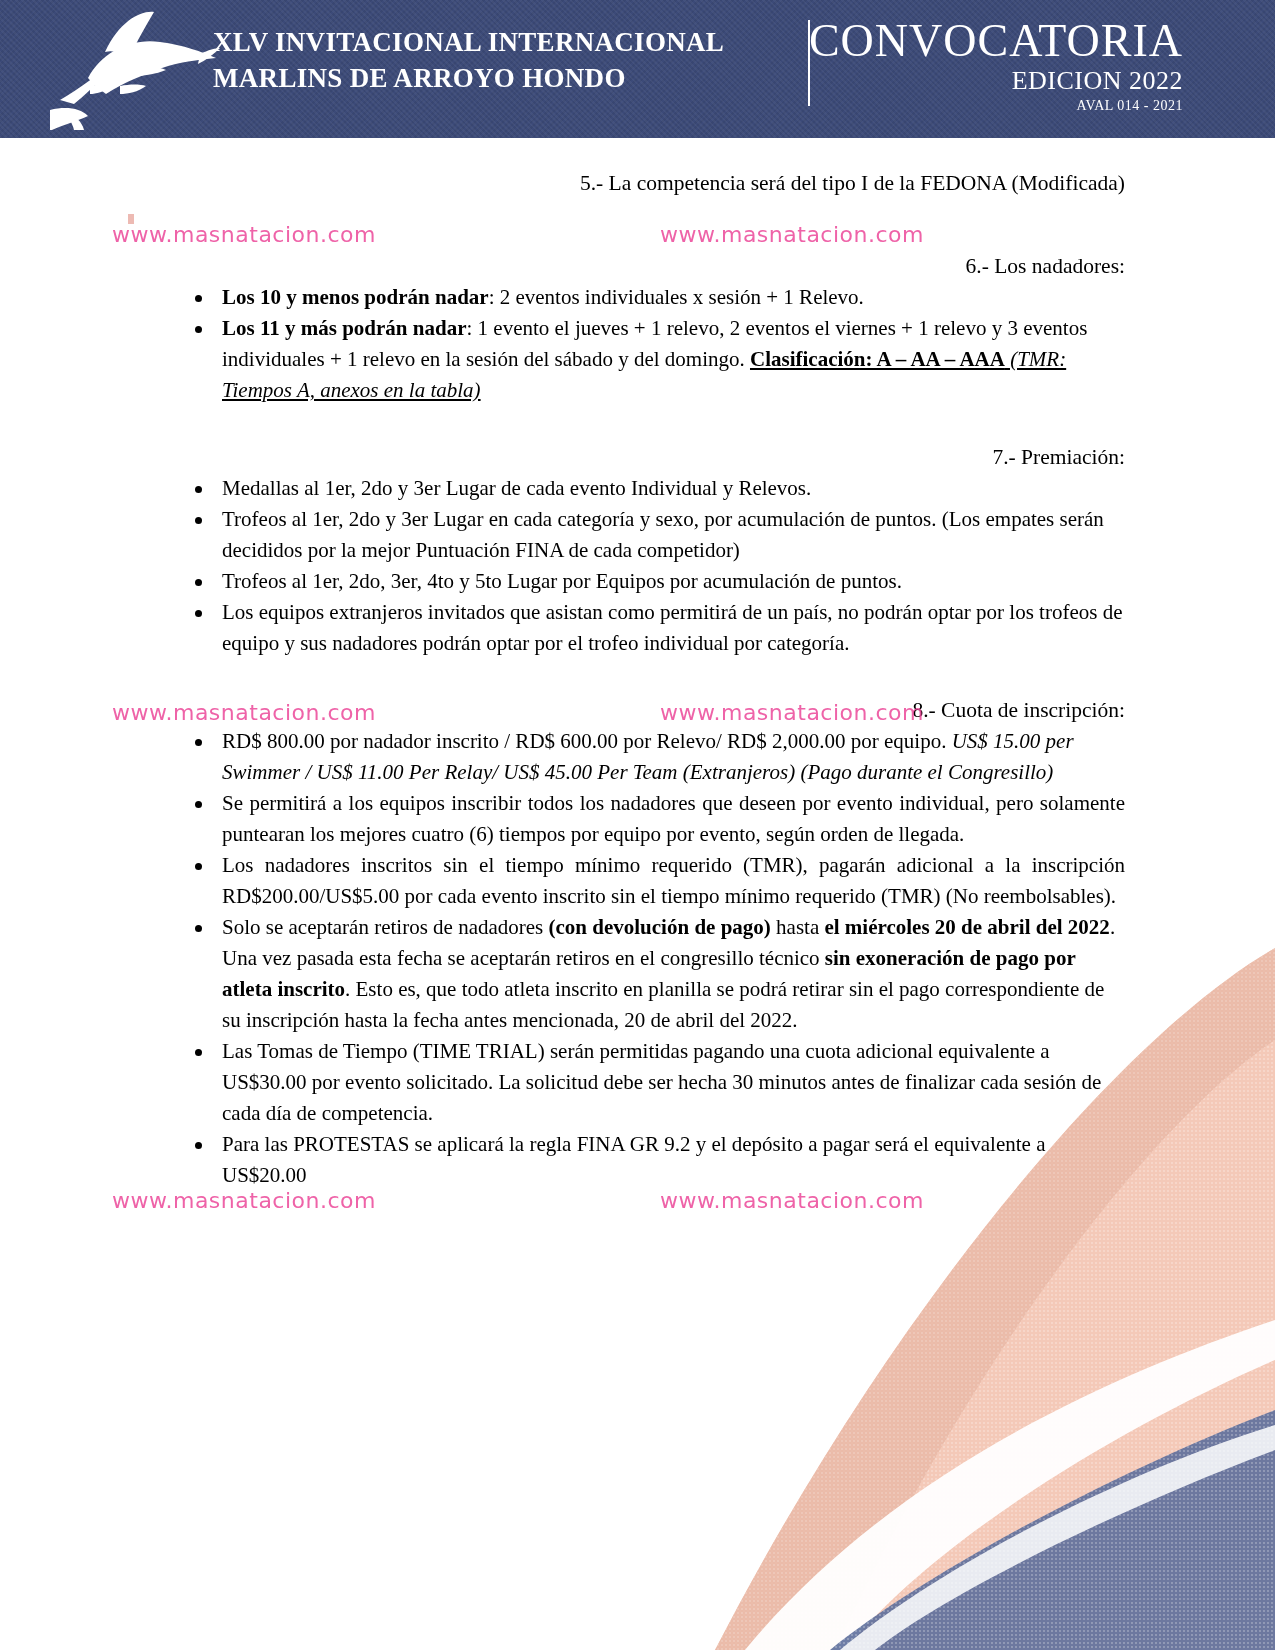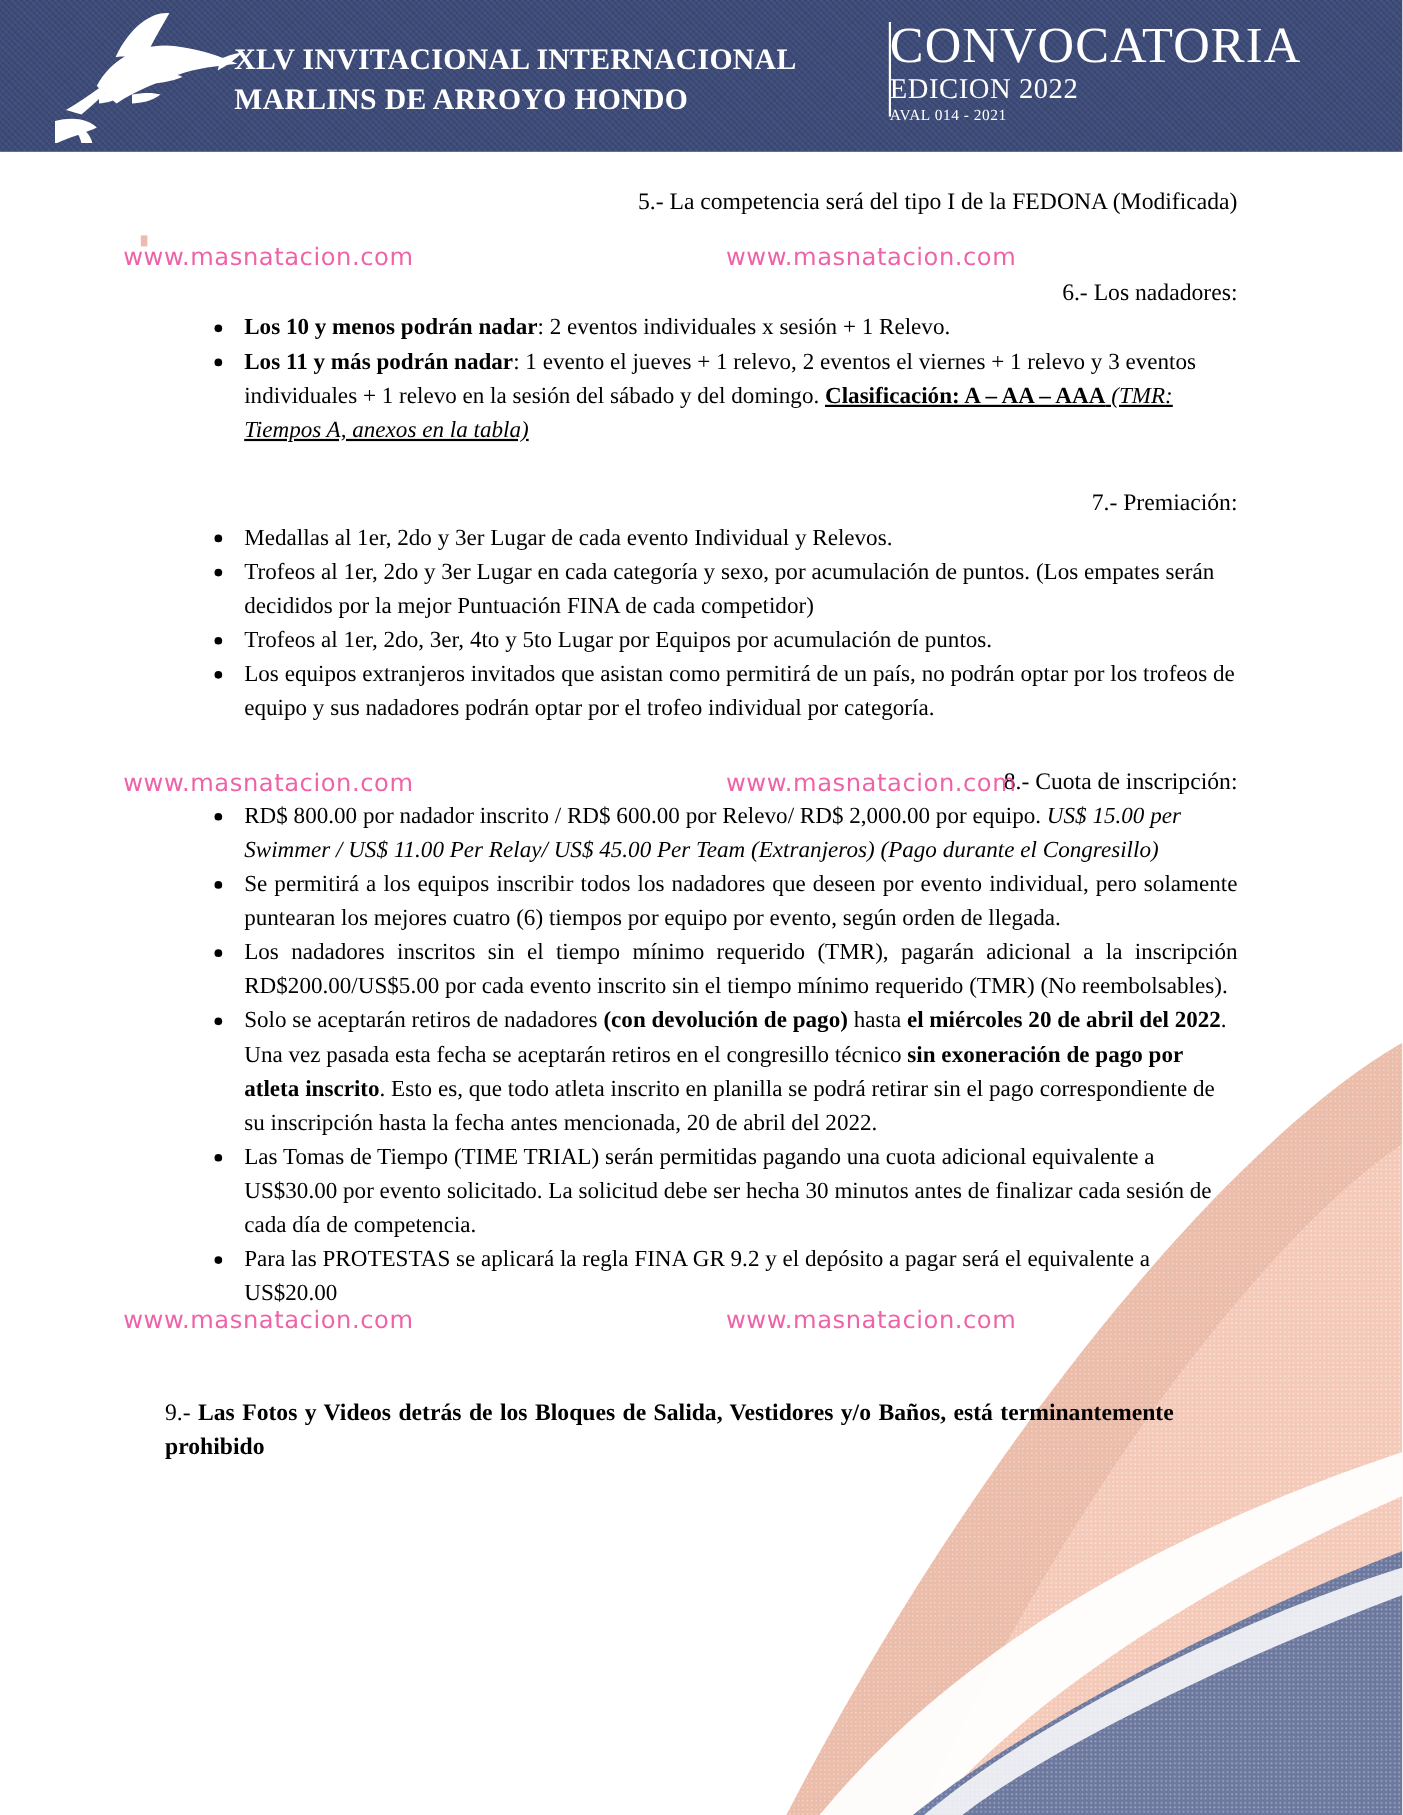--- a/index.html
+++ b/index.html
@@ -51,21 +51,20 @@
     top: 8px;
     width: 170px;
     height: 122px;
   }
   .title-block {
     position: absolute;
     left: 213px;
     top: 24px;
     width: 580px;
     color: #ffffff;
-    margin-top: 12px;
   }
   .title-line {
     font-weight: bold;
     font-size: 27px;
     letter-spacing: 0.3px;
     line-height: 36px;
     white-space: nowrap;
     font-family: "Liberation Serif", "DejaVu Serif", serif;
   }
   .header-divider {
@@ -73,21 +72,21 @@
     left: 808px;
     top: 20px;
     width: 2px;
     height: 86px;
     background: #ffffff;
   }
   .right-block {
     position: absolute;
     right: 92px;
     top: 16px;
-    text-align: left;
+    text-align: right;
     color: #ffffff;
   }
   .convocatoria {
     font-size: 46px;
     line-height: 50px;
     letter-spacing: 1px;
     font-family: "Liberation Serif", "DejaVu Serif", serif;
   }
   .edicion {
     font-size: 26px;
@@ -352,18 +351,15 @@
         <li>
           <span class="dot"></span>
           <span>Para las PROTESTAS se aplicará la regla FINA GR 9.2 y el depósito a pagar será el equivalente a US$20.00</span>
         </li>
 
       </ul>
     </div>
 
     <div class="gap-xl"></div>
 
-    <div class="sec9">
-      <span class="lead">9.- </span><b>Las Fotos y Videos detrás de los Bloques de Salida, Vestidores y/o Baños, está terminantemente prohibido</b>
-    </div>
 
   </div>
 </div>
 
 </body></html>

